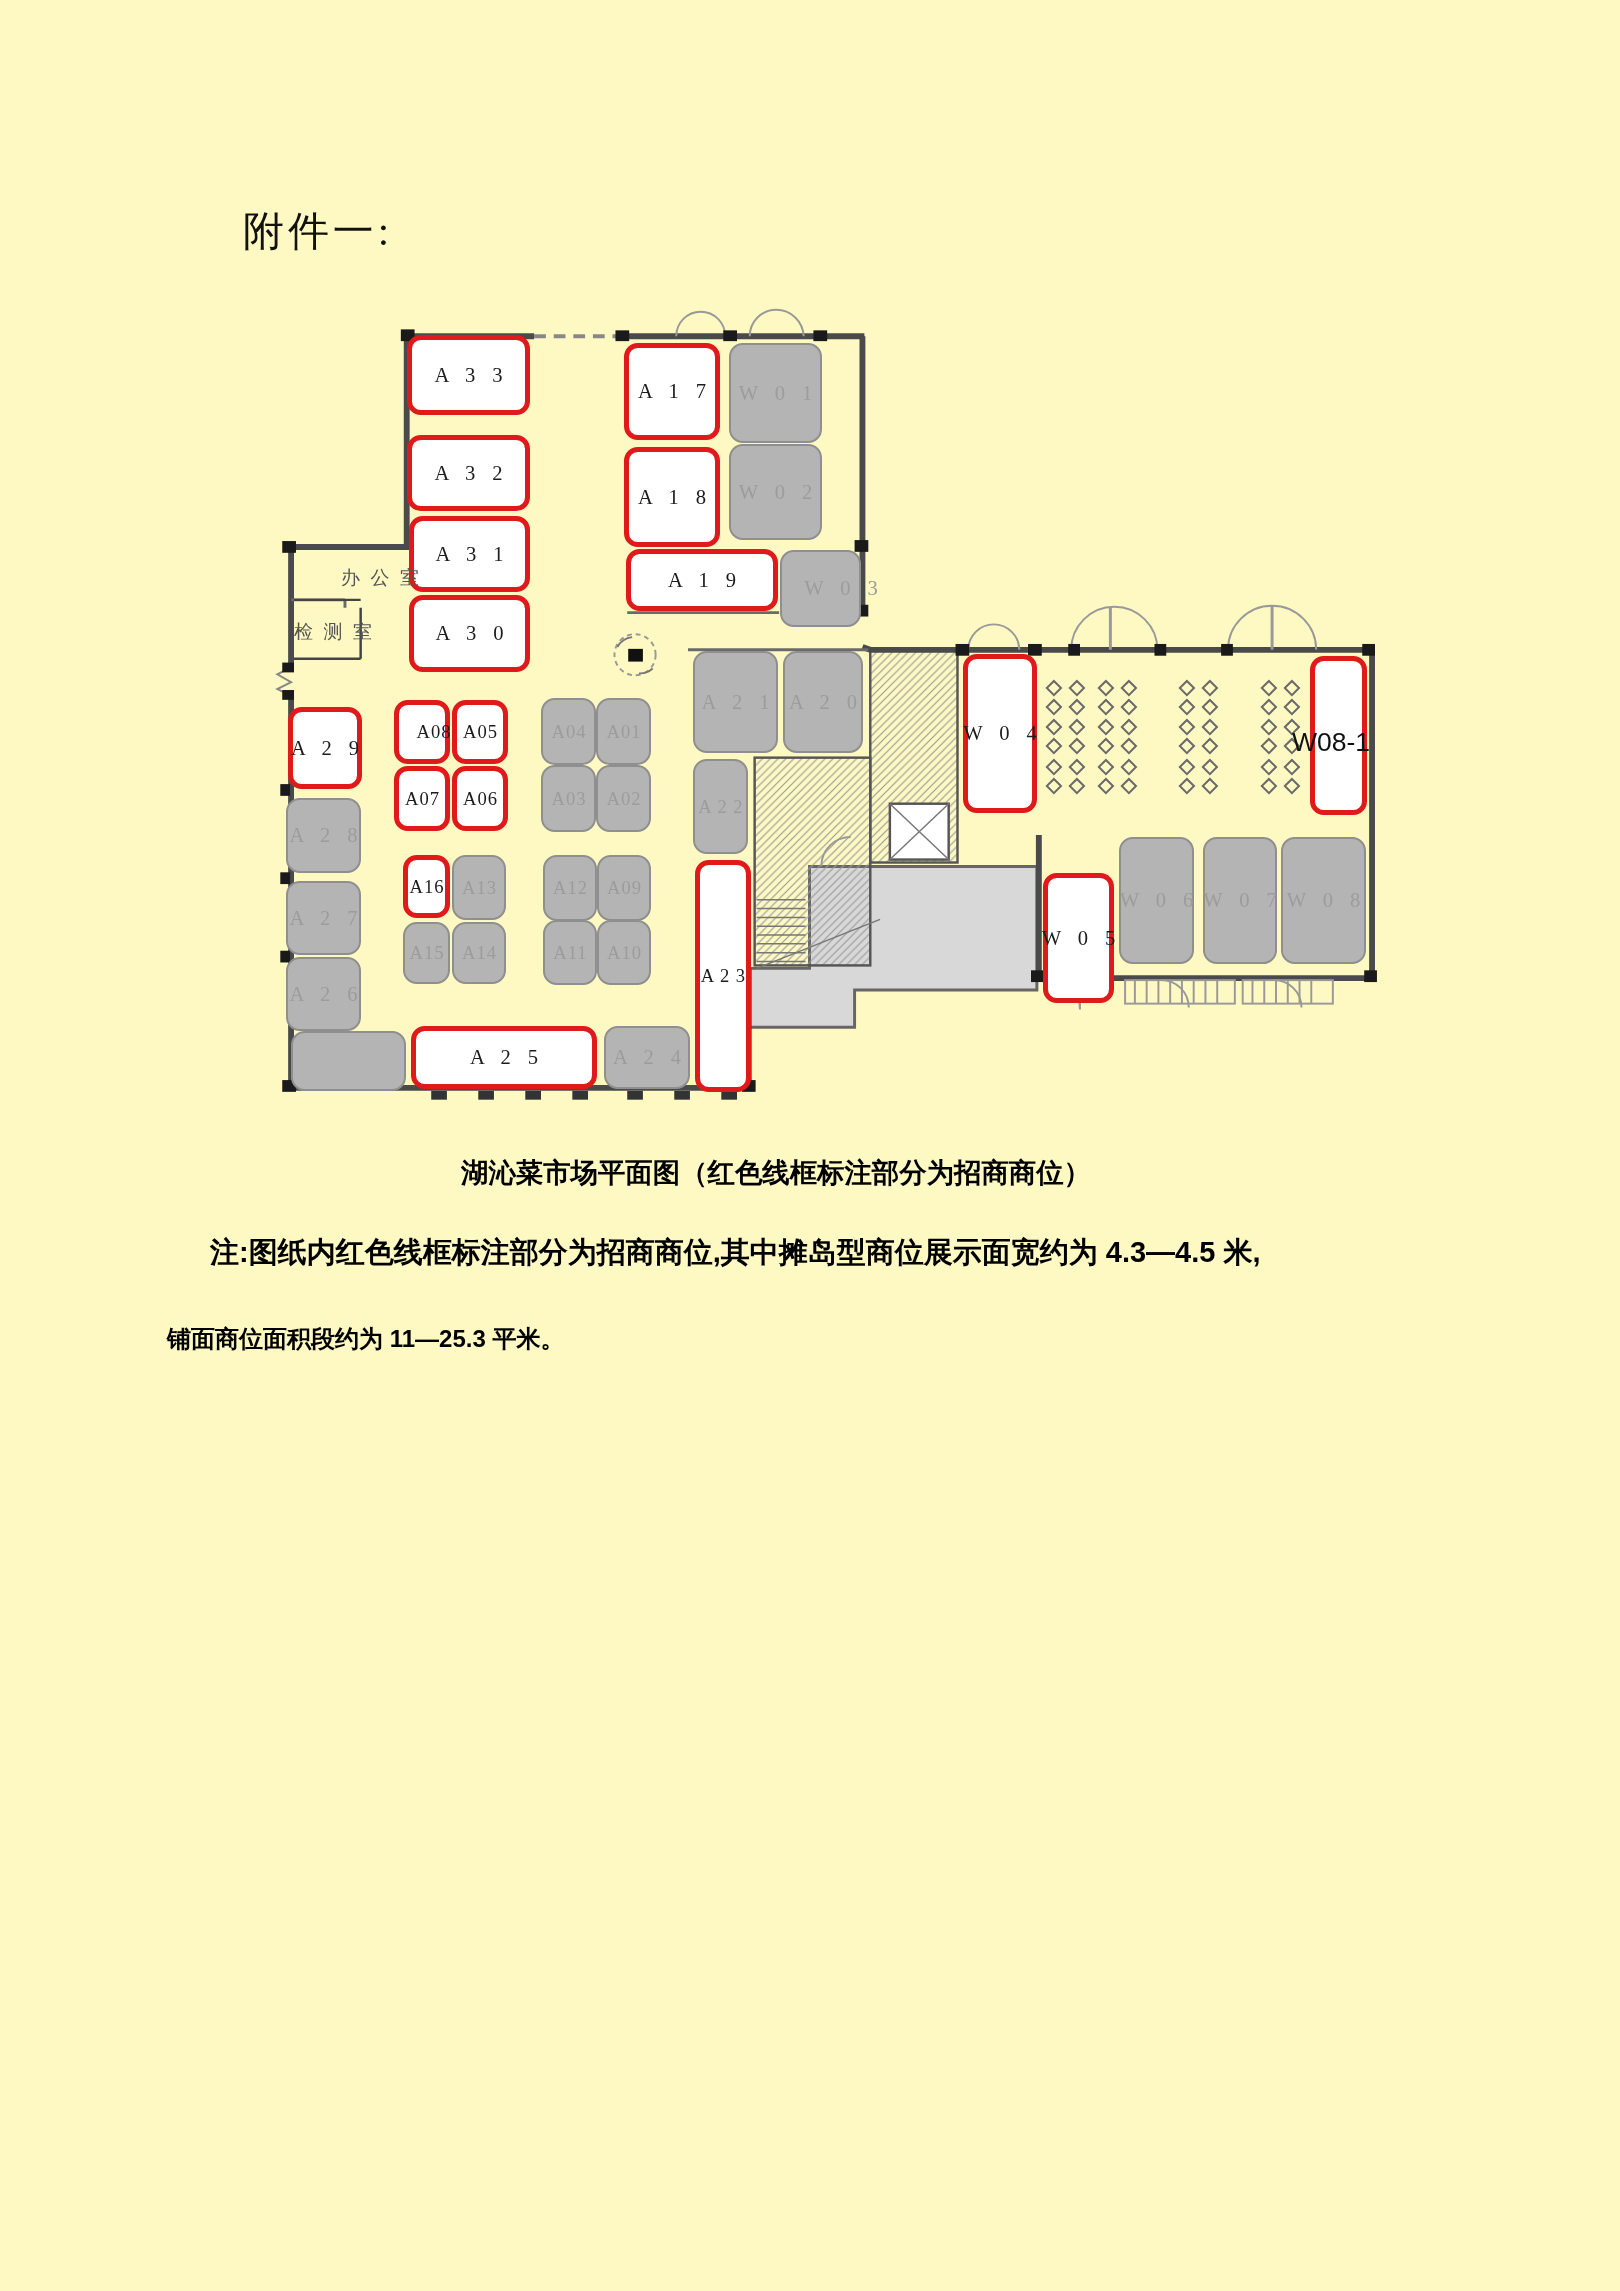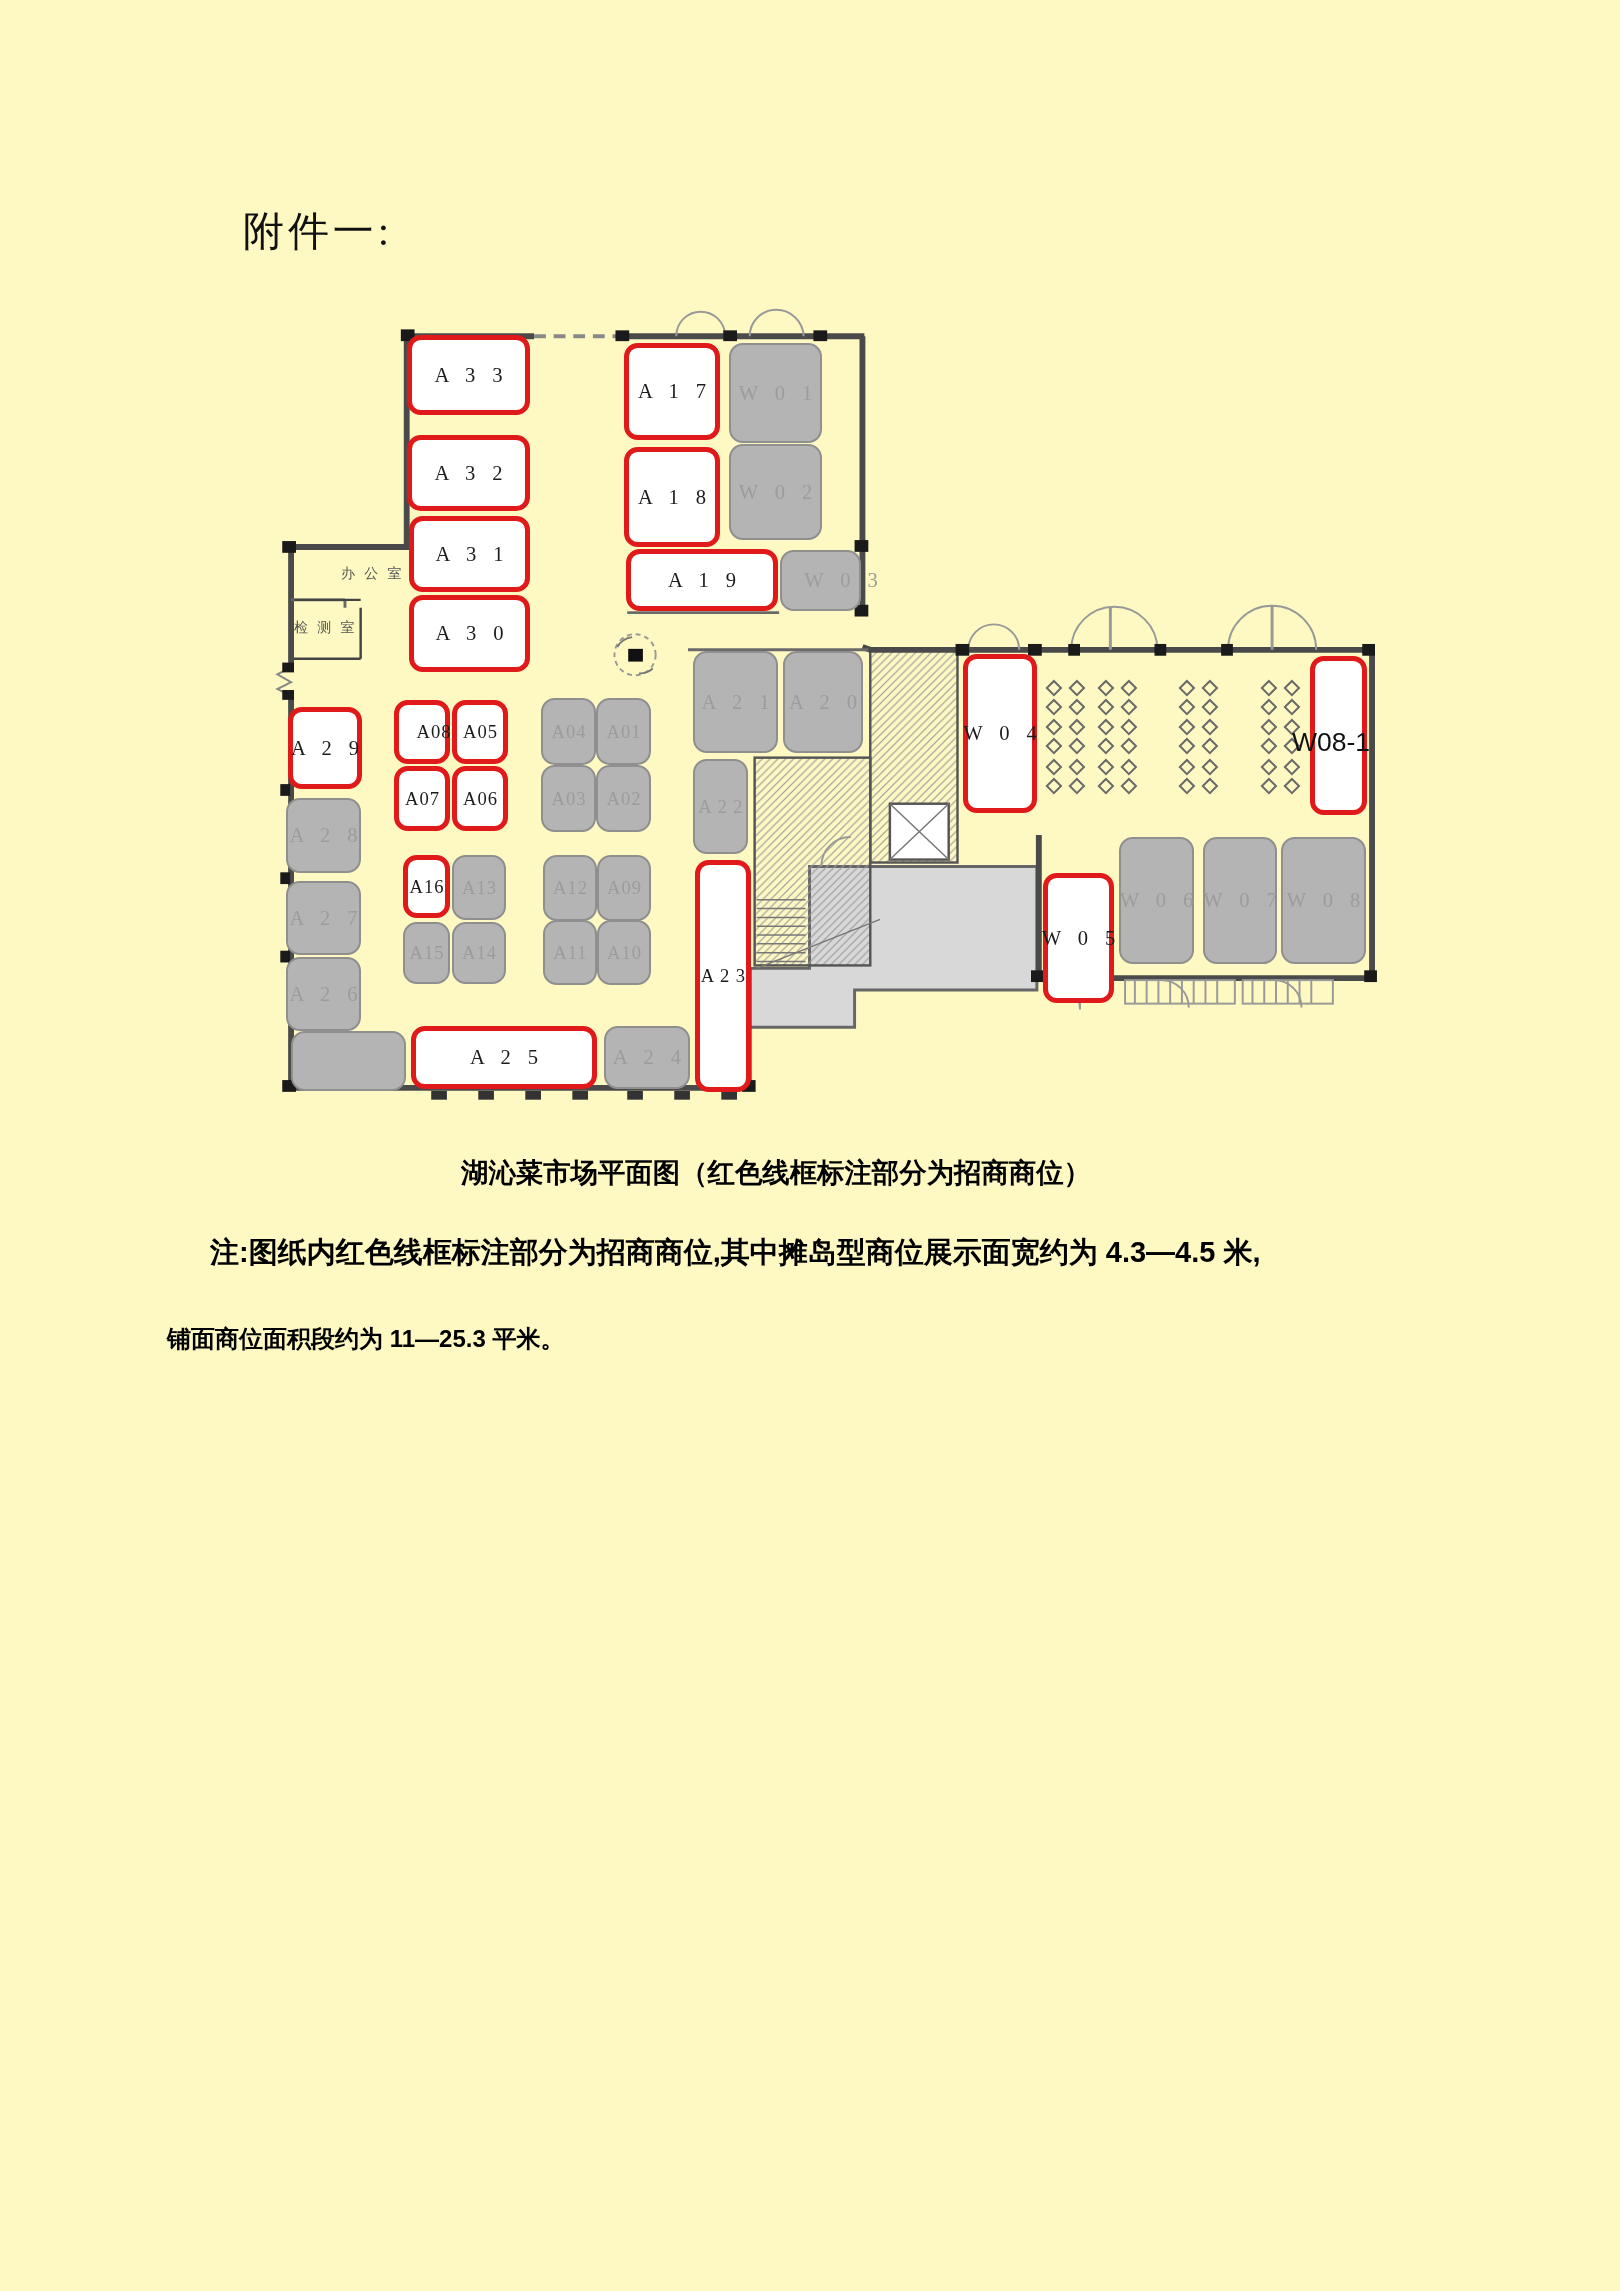--- a/index.html
+++ b/index.html
@@ -31,21 +31,21 @@
   .stall.gray{
     background:var(--occupied-fill,#b4b4b4);
     border:2.9px solid var(--occupied-border,#8f8f8f);
     border-radius:13.7px;color:var(--occupied-text,#9a9a9a);z-index:2;
   }
   .stall .lbl{letter-spacing:5.9px;font-size:20.6px;white-space:nowrap;text-indent:5.9px;}
   .stall.small .lbl{letter-spacing:1px;font-size:18.6px;text-indent:1px;}
   .room-label{
     position:absolute;z-index:4;
     font-family:"Liberation Serif",serif;
-    font-size:14px;color:#555;letter-spacing:2.9px;white-space:nowrap;
+    font-size:19px;color:#555;letter-spacing:2.9px;white-space:nowrap;
   }
   .annotation{
     position:absolute;z-index:6;
     font-family:"Liberation Sans",sans-serif;
     font-size:26.5px;color:#111;white-space:nowrap;
   }
   .table-group{position:absolute;width:43px;height:35px;z-index:2;}
   .table-group i{
     position:absolute;width:11.8px;height:11.8px;box-sizing:border-box;
     border:2px solid #6a6a6a;transform:rotate(45deg);background:transparent;
@@ -215,21 +215,21 @@
         </div>
         <div class="stall red" style="left: 626px; top: 549px; width: 152px; height: 62px;">
           <span class="lbl">A 1 9</span>
         </div>
         <div class="stall gray" style="left: 729px; top: 343px; width: 93px; height: 100px;">
           <span class="lbl">W 0 1</span>
         </div>
         <div class="stall gray" style="left: 729px; top: 444px; width: 93px; height: 96px;">
           <span class="lbl">W 0 2</span>
         </div>
-        <div class="stall gray" style="left: 780px; top: 550px; width: 81px; height: 61px; padding-left: 41px;">
+        <div class="stall gray" style="left: 780px; top: 550px; width: 81px; height: 77px; padding-left: 41px;">
           <span class="lbl">W 0 3</span>
         </div>
         <div class="stall red" style="left: 288px; top: 707px; width: 74px; height: 82px;">
           <span class="lbl">A 2 9</span>
         </div>
         <div class="stall gray" style="left: 286px; top: 798px; width: 75px; height: 75px;">
           <span class="lbl">A 2 8</span>
         </div>
         <div class="stall gray" style="left: 286px; top: 881px; width: 75px; height: 74px;">
           <span class="lbl">A 2 7</span>

